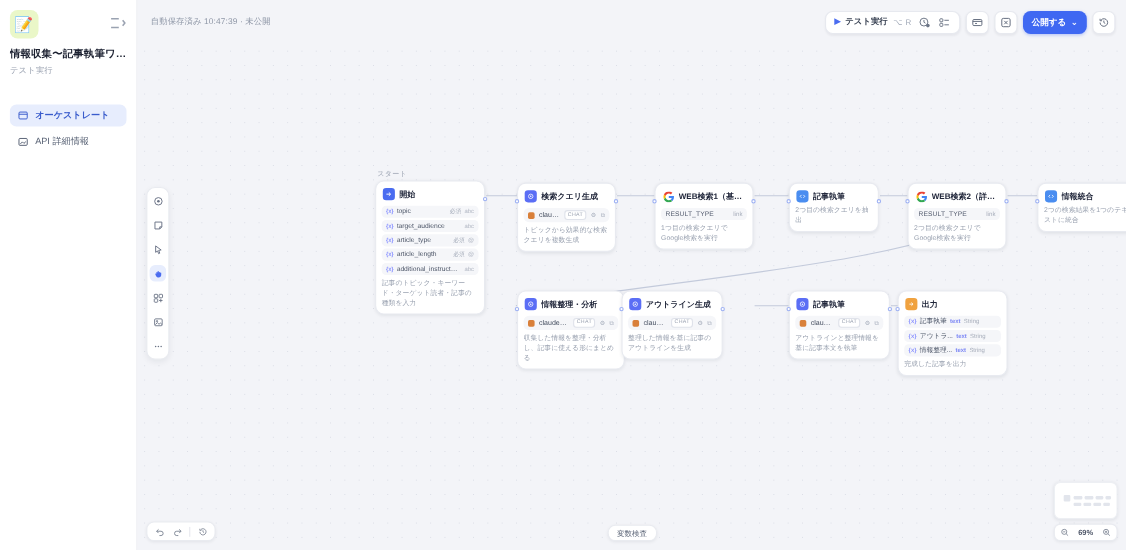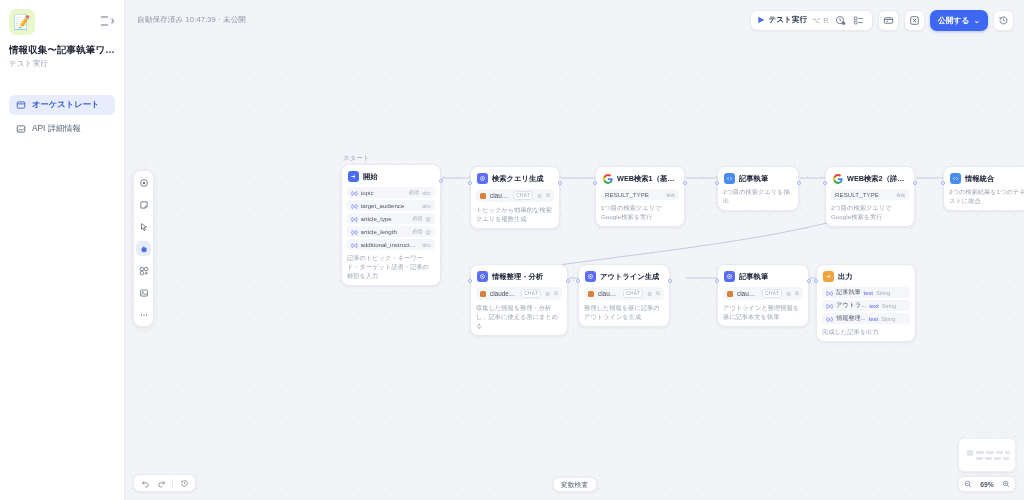--- a/index.html
+++ b/index.html
@@ -543,21 +543,21 @@
           <span class="model-name">claude-sonnet...</span>
           <span class="chip">CHAT</span>
           <span class="mini-ic">⚙</span>
           <span class="mini-ic">⧉</span>
         </div>
         <div class="node-desc">収集した情報を整理・分析し、記事に使える形にまとめる</div>
         <span class="hdl l"></span>
         <span class="hdl r"></span>
       </div>
 
-      <div class="node" style="left:453px; top:224px; width:92px;">
+      <div class="node" style="left:440px; top:224px; width:92px;">
         <div class="node-head">
           <span class="node-ic" style="background:#5b6ef5">
             <svg viewBox="0 0 16 16" fill="none" stroke="#fff" stroke-width="1.6">
                 <circle cx="8" cy="8" r="4.6"></circle>
                 <circle cx="8" cy="8" r="1.6" fill="#fff" stroke="none"></circle>
               </svg>
           </span>
           <span class="node-title">アウトライン生成</span>
         </div>
         <div class="model-row">

